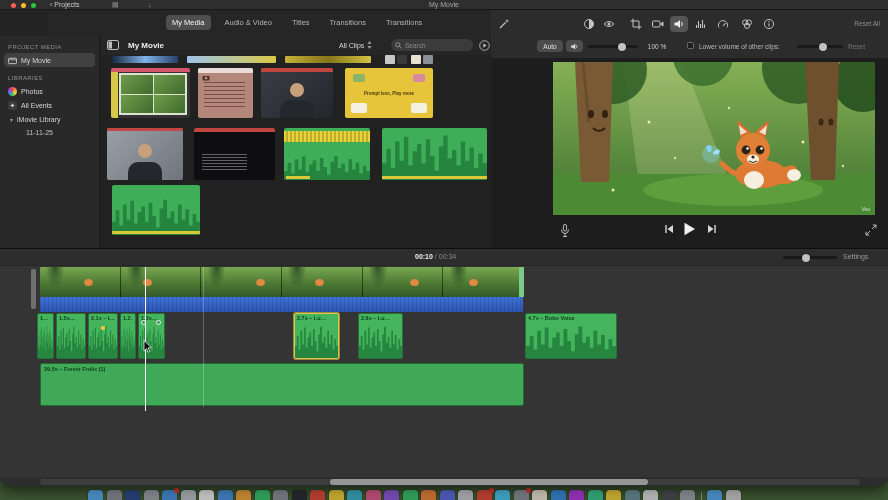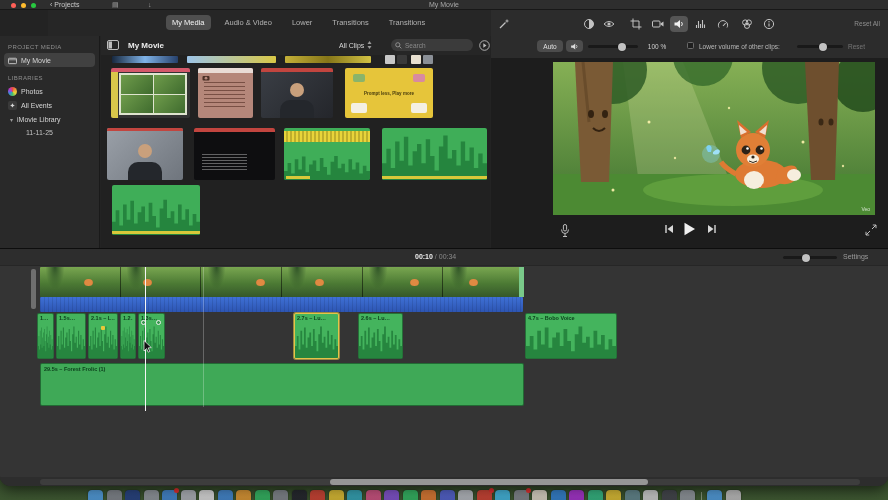--- a/index.html
+++ b/index.html
@@ -223,21 +223,21 @@
       <span class="back-btn">‹ <span>Projects</span></span>
       <span class="tb-icon" style="left:112px">▤</span>
       <span class="tb-icon" style="left:148px">↓</span>
       <span class="win-title">My Movie</span>
     </div>
 
     <div class="toolbar">
       <div class="tabs">
         <span class="tab active">My Media</span>
         <span class="tab">Audio &amp; Video</span>
-        <span class="tab">Lower</span>
+        <span class="tab">Titles</span>
         <span class="tab">Transitions</span>
         <span class="tab">Transitions</span>
       </div>
     </div>
 
     <div class="sidebar">
       <div class="side-head">PROJECT MEDIA</div>
       <div class="side-item sel">
         <svg class="ic" viewBox="0 0 10 10">
           <rect x="0.5" y="2.5" width="9" height="6" rx="1" fill="none" stroke="#cfcfcf" stroke-width="1"></rect>

